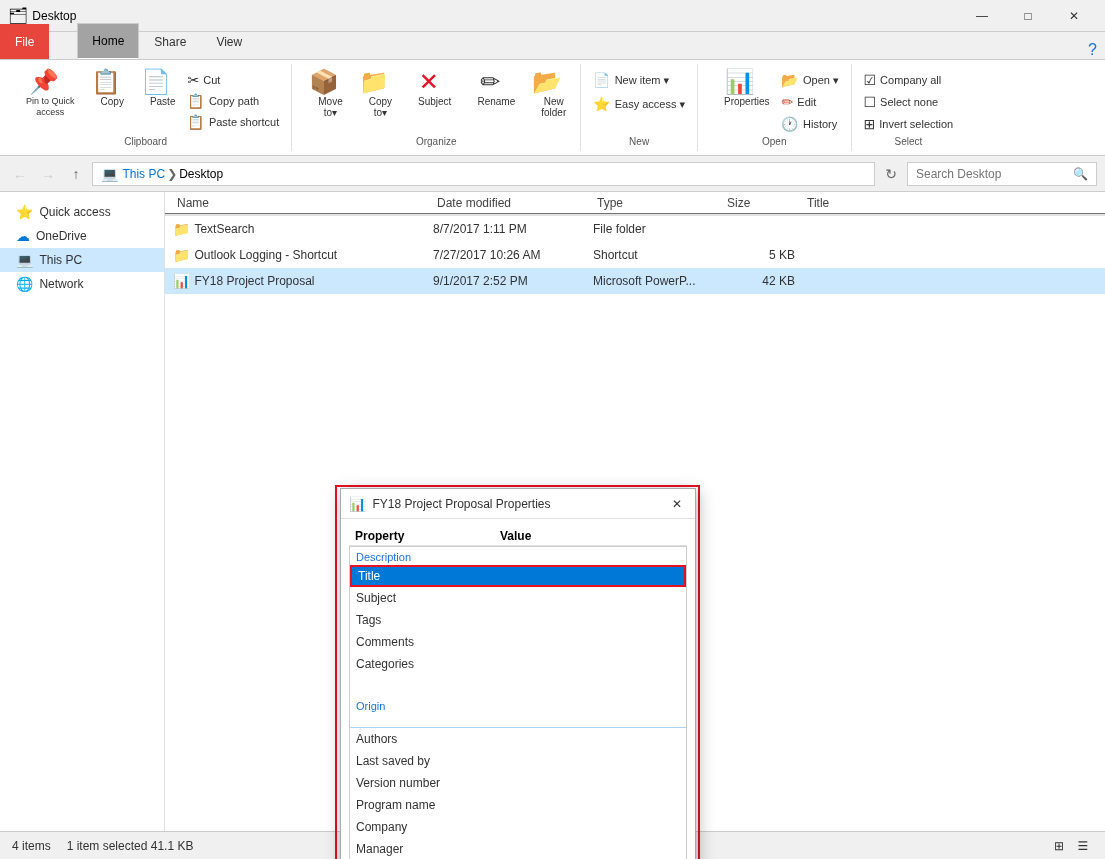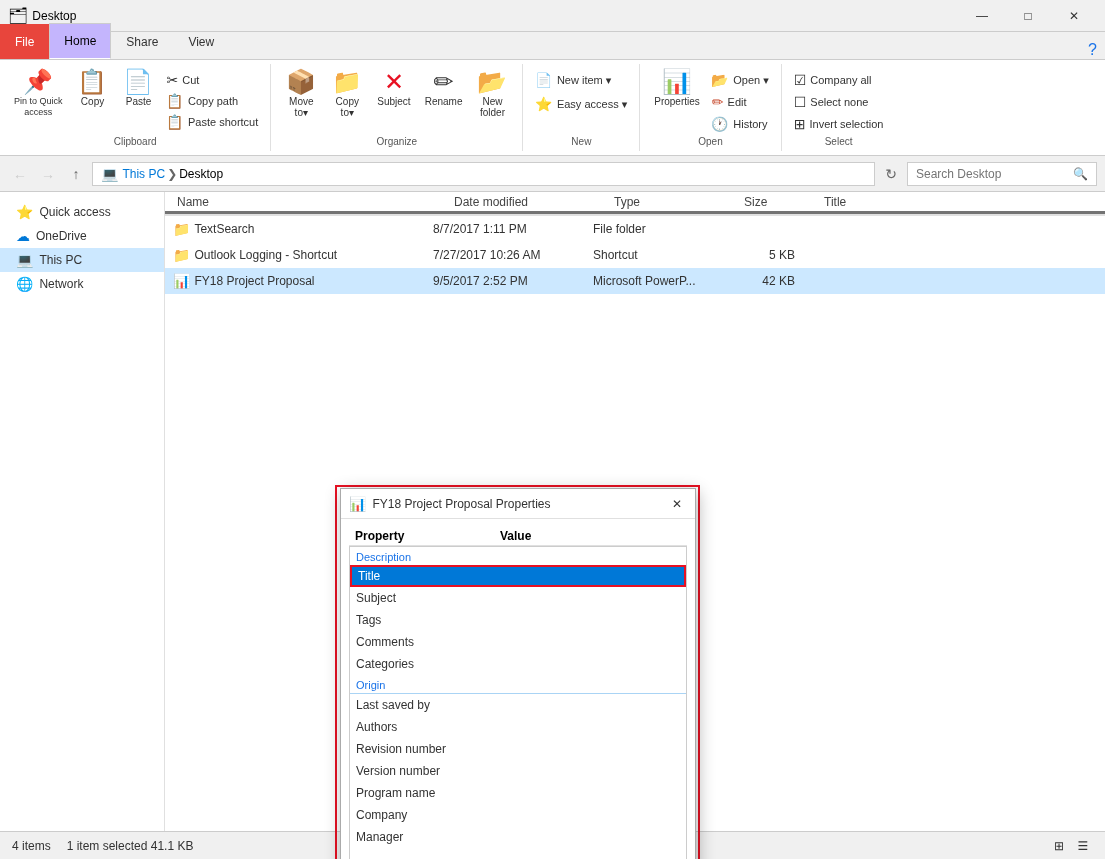--- a/index.html
+++ b/index.html
@@ -36,23 +36,24 @@
       border: 1px solid transparent;
       border-bottom: none;
       height: 24px;
       display: flex; align-items: center;
     }
     .ribbon-tab.active {
       background: #e8453c;
       color: white;
     }
     .ribbon-tab.active-home {
-      background: #c4b5fd;
+      background: #a3a3a3;
       border-color: #ccc;
       border-bottom: 1px solid white;
+      margin-left: 28px;
     }
     .ribbon-tab:not(.active):not(.active-home) { color: #333; }
     .help-btn { margin-left: auto; margin-right: 8px; color: #1a73e8; font-size: 16px; cursor: pointer; }
 
     
     .ribbon {
       background: white;
       border-bottom: 1px solid #ccc;
       padding: 4px 0;
       display: flex;
@@ -86,21 +87,21 @@
       padding: 4px 6px;
       cursor: pointer;
       border-radius: 2px;
       font-size: 10px;
       color: #333;
       min-width: 44px;
       text-align: center;
       gap: 2px;
     }
     .ribbon-btn .icon { font-size: 24px; line-height: 1; }
-    .ribbon-btn .label { font-size: 10px; }
+    .ribbon-btn .label { font-size: 10px; margin-left: 12px; }
     .ribbon-btn-small {
       display: flex;
       align-items: center;
       padding: 2px 4px;
       cursor: pointer;
       border-radius: 2px;
       font-size: 11px;
       color: #333;
       gap: 4px;
       white-space: nowrap;
@@ -185,34 +186,34 @@
     
     .file-area {
       flex: 1;
       background: white;
       overflow: hidden;
       position: relative;
     }
     .file-header {
       display: flex;
       background: white;
-      border-bottom: 3px solid #737373;
+      border-bottom: 1px solid #737373;
       height: 22px;
       align-items: center;
       padding: 0 8px;
       justify-content: flex-end;
     }
     .col-header {
       font-size: 12px;
       color: #444;
       cursor: pointer;
       padding: 2px 4px;
     }
     .col-name { width: 260px; }
-    .col-date { width: 160px; margin-left: 17px; }
+    .col-date { width: 160px; }
     .col-type { width: 130px; }
     .col-size { width: 80px; }
     .col-title { flex: 1; }
 
     .file-list { overflow-y: auto; }
     .file-row {
       display: flex;
       align-items: center;
       height: 26px;
       padding: 0 8px;
@@ -557,21 +558,21 @@
         <div class="file-type-cell file-cell">Shortcut</div>
         <div class="file-size-cell file-cell">5 KB</div>
         <div class="file-title-cell file-cell"></div>
       </div>
 
       <div class="file-row selected" style="background:#cce8ff;">
         <div class="file-name-cell file-cell">
           <span class="file-icon pptx-icon">📊</span>
           <span>FY18 Project Proposal</span>
         </div>
-        <div class="file-date-cell file-cell">9/5/2017 2:52 PM</div>
+        <div class="file-date-cell file-cell">9/1/2017 2:52 PM</div>
         <div class="file-type-cell file-cell">Microsoft PowerP...</div>
         <div class="file-size-cell file-cell">42 KB</div>
         <div class="file-title-cell file-cell" style="position:relative;">
           
         </div>
       </div>
     </div>
   </div>
 
   <div class="dialog-container-border"></div>
@@ -606,31 +607,27 @@
           </div>
           <div class="prop-row">
             <span class="prop-name">Comments</span>
             <span class="prop-value"></span>
           </div>
           <div class="prop-row">
             <span class="prop-name">Categories</span>
             <span class="prop-value"></span>
           </div>
 
-          <div class="prop-section-label" style="color:#1a73e8; border-bottom:1px solid #aad4f5; padding-bottom:2px;">Origin</div>
+          <div class="prop-section-label" style="color:#1a73e8; border-bottom:1px solid #aad4f5; padding-bottom:15px;margin-top:21px;">Origin</div>
+          <div class="prop-row">
+            <span class="prop-name">Authors</span>
+            <span class="prop-value"></span>
+          </div>
           <div class="prop-row">
             <span class="prop-name">Last saved by</span>
-            <span class="prop-value"></span>
-          </div>
-          <div class="prop-row">
-            <span class="prop-name">Authors</span>
-            <span class="prop-value"></span>
-          </div>
-          <div class="prop-row">
-            <span class="prop-name">Revision number</span>
             <span class="prop-value"></span>
           </div>
           <div class="prop-row">
             <span class="prop-name">Version number</span>
             <span class="prop-value"></span>
           </div>
           <div class="prop-row">
             <span class="prop-name">Program name</span>
             <span class="prop-value"></span>
           </div>

